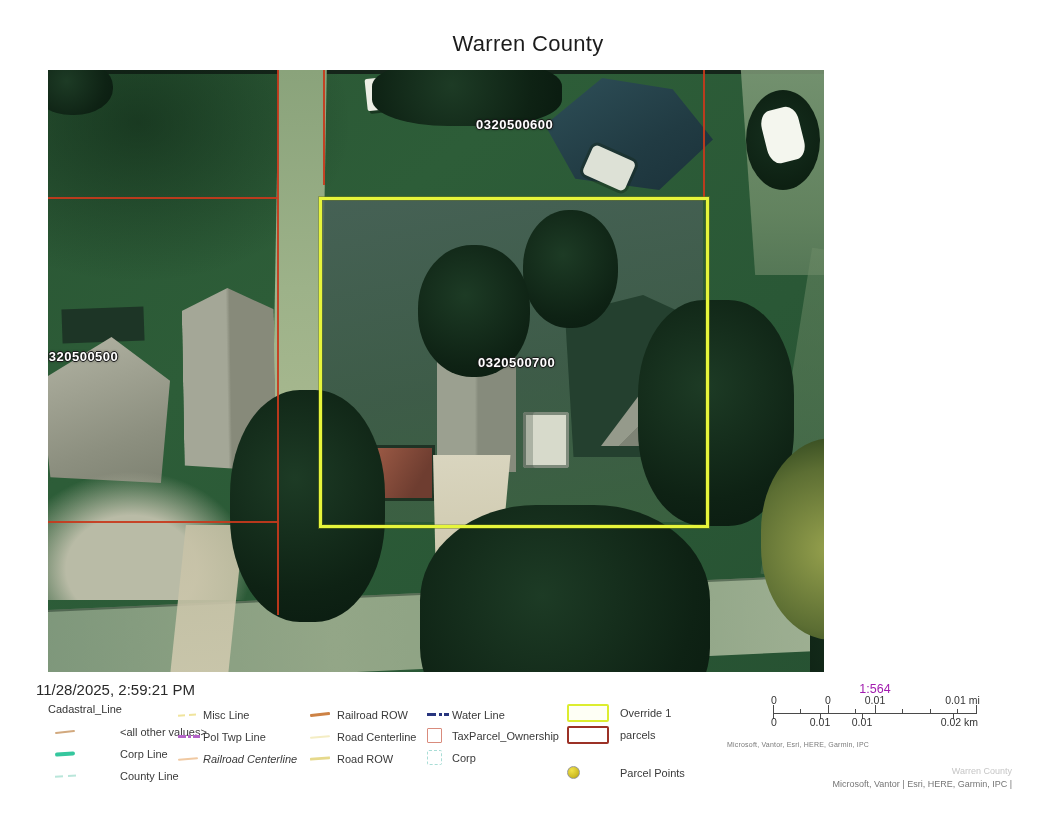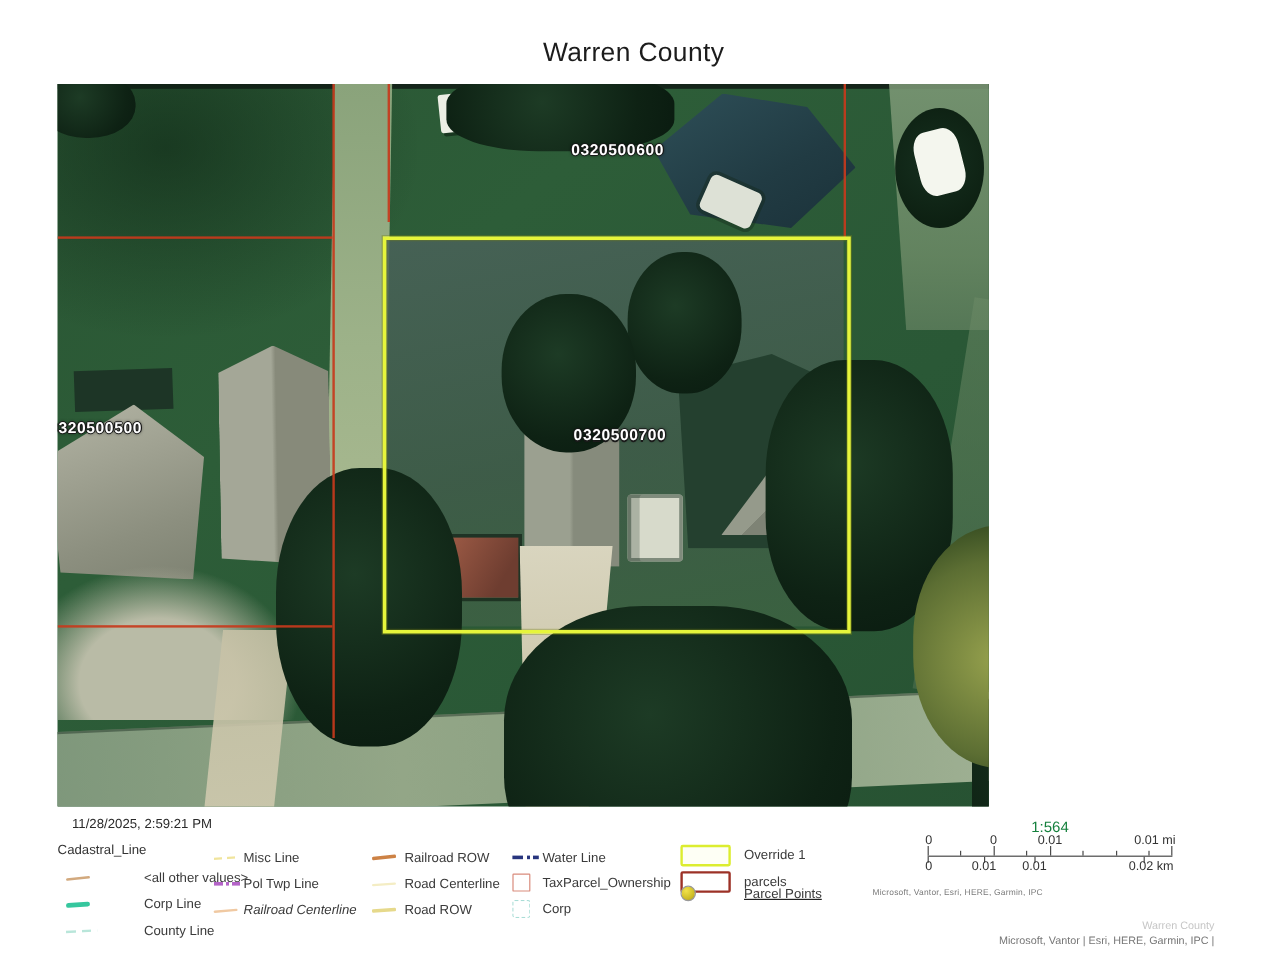--- a/index.html
+++ b/index.html
@@ -15,21 +15,21 @@
   #map{position:absolute;left:48px;top:70px;width:776px;height:602px;
     overflow:hidden;background:#2b5a35;}
   .tree{position:absolute;border-radius:48%;
     background:radial-gradient(circle at 42% 38%, #1d3b25 0%, #0e2214 68%, #0a1b10 100%);}
   .redline{position:absolute;background:#c7391c;opacity:.92;}
   .plabel{position:absolute;font-weight:bold;font-size:13px;color:#fff;letter-spacing:.5px;
     text-shadow:-1px 0 0 #1a1a1a,1px 0 0 #1a1a1a,0 -1px 0 #1a1a1a,0 1px 0 #1a1a1a,0 0 3px #000;
     white-space:nowrap;}
 
   
-  #timestamp{position:absolute;left:60px;top:681px;font-size:11px;color:#2a2a2a;}
+  #timestamp{position:absolute;left:36px;top:681px;font-size:15px;color:#2a2a2a;}
 
   
   #legend-header{position:absolute;left:48px;top:703px;font-size:11px;color:#333;}
   .li{position:absolute;display:flex;align-items:center;height:17px;}
   .li .swrap{display:flex;align-items:center;flex:0 0 auto;}
   .li .lt{font-size:11px;color:#3a3a3a;white-space:nowrap;}
   .c1 .swrap{width:65px;} .c2 .swrap{width:25px;} .c3 .swrap{width:27px;}
   .c4 .swrap{width:25px;} .c5 .swrap{width:53px;}
   .sw-line{width:20px;border-radius:1px;}
   .sw-aov{height:2px;background:#d2a97e;transform:rotate(-6deg);}
@@ -47,21 +47,21 @@
   .sw-lots{border:1.5px dashed #a9ddd6;border-radius:2px;}
   .sw-rect{width:38px;height:14px;background:#fefff5;border-radius:2px;}
   .sw-override{border:2.5px solid #dced2f;}
   .sw-parcels{border:2px solid #9c3126;background:#fff;}
   .sw-point{width:11px;height:11px;border-radius:50%;
     background:radial-gradient(circle at 35% 30%, #f1e24a, #cdbb24 65%, #a2931c);
     border:1px solid #999;}
 
   
   #scale-ratio{position:absolute;left:773px;top:682px;width:204px;text-align:center;
-    font-size:12.5px;color:#15803d;}
+    font-size:12.5px;color:#a21caf;}
   .sb-lab{position:absolute;font-size:10.5px;color:#333;white-space:nowrap;}
   #sb{position:absolute;left:773px;top:704px;width:204px;height:16px;}
   #sb .line{position:absolute;left:0;top:9px;width:204px;height:1px;background:#4a4a4a;}
   #sb .tk{position:absolute;width:1px;background:#4a4a4a;}
   #sb-attr{position:absolute;left:727px;top:741px;font-size:7px;color:#7a7a7a;letter-spacing:.2px;}
 
   
   #footer-wm{position:absolute;right:44px;top:766px;font-size:9px;color:#c6c6c6;text-align:right;}
   #footer-attr{position:absolute;right:44px;top:779px;font-size:9px;color:#767676;text-align:right;}
 </style>
@@ -254,21 +254,21 @@
       <span class="sw-rect sw-override"></span>
     </span>
   <span class="lt">Override 1</span>
 </div>
 <div class="li c5" style="left:567px;top:726px;">
   <span class="swrap">
       <span class="sw-rect sw-parcels"></span>
     </span>
   <span class="lt">parcels</span>
 </div>
-<div class="li c5" style="left:567px;top:736px;text-decoration:underline;">
+<div class="li c5" style="left:567px;top:764px;">
   <span class="swrap">
       <span class="sw-point"></span>
     </span>
   <span class="lt">Parcel Points</span>
 </div>
 
 <div id="scale-ratio">1:564</div>
 
 <span class="sb-lab" style="left:766px;top:694px;width:16px;text-align:center;">0</span>
 <span class="sb-lab" style="left:820px;top:694px;width:16px;text-align:center;">0</span>

